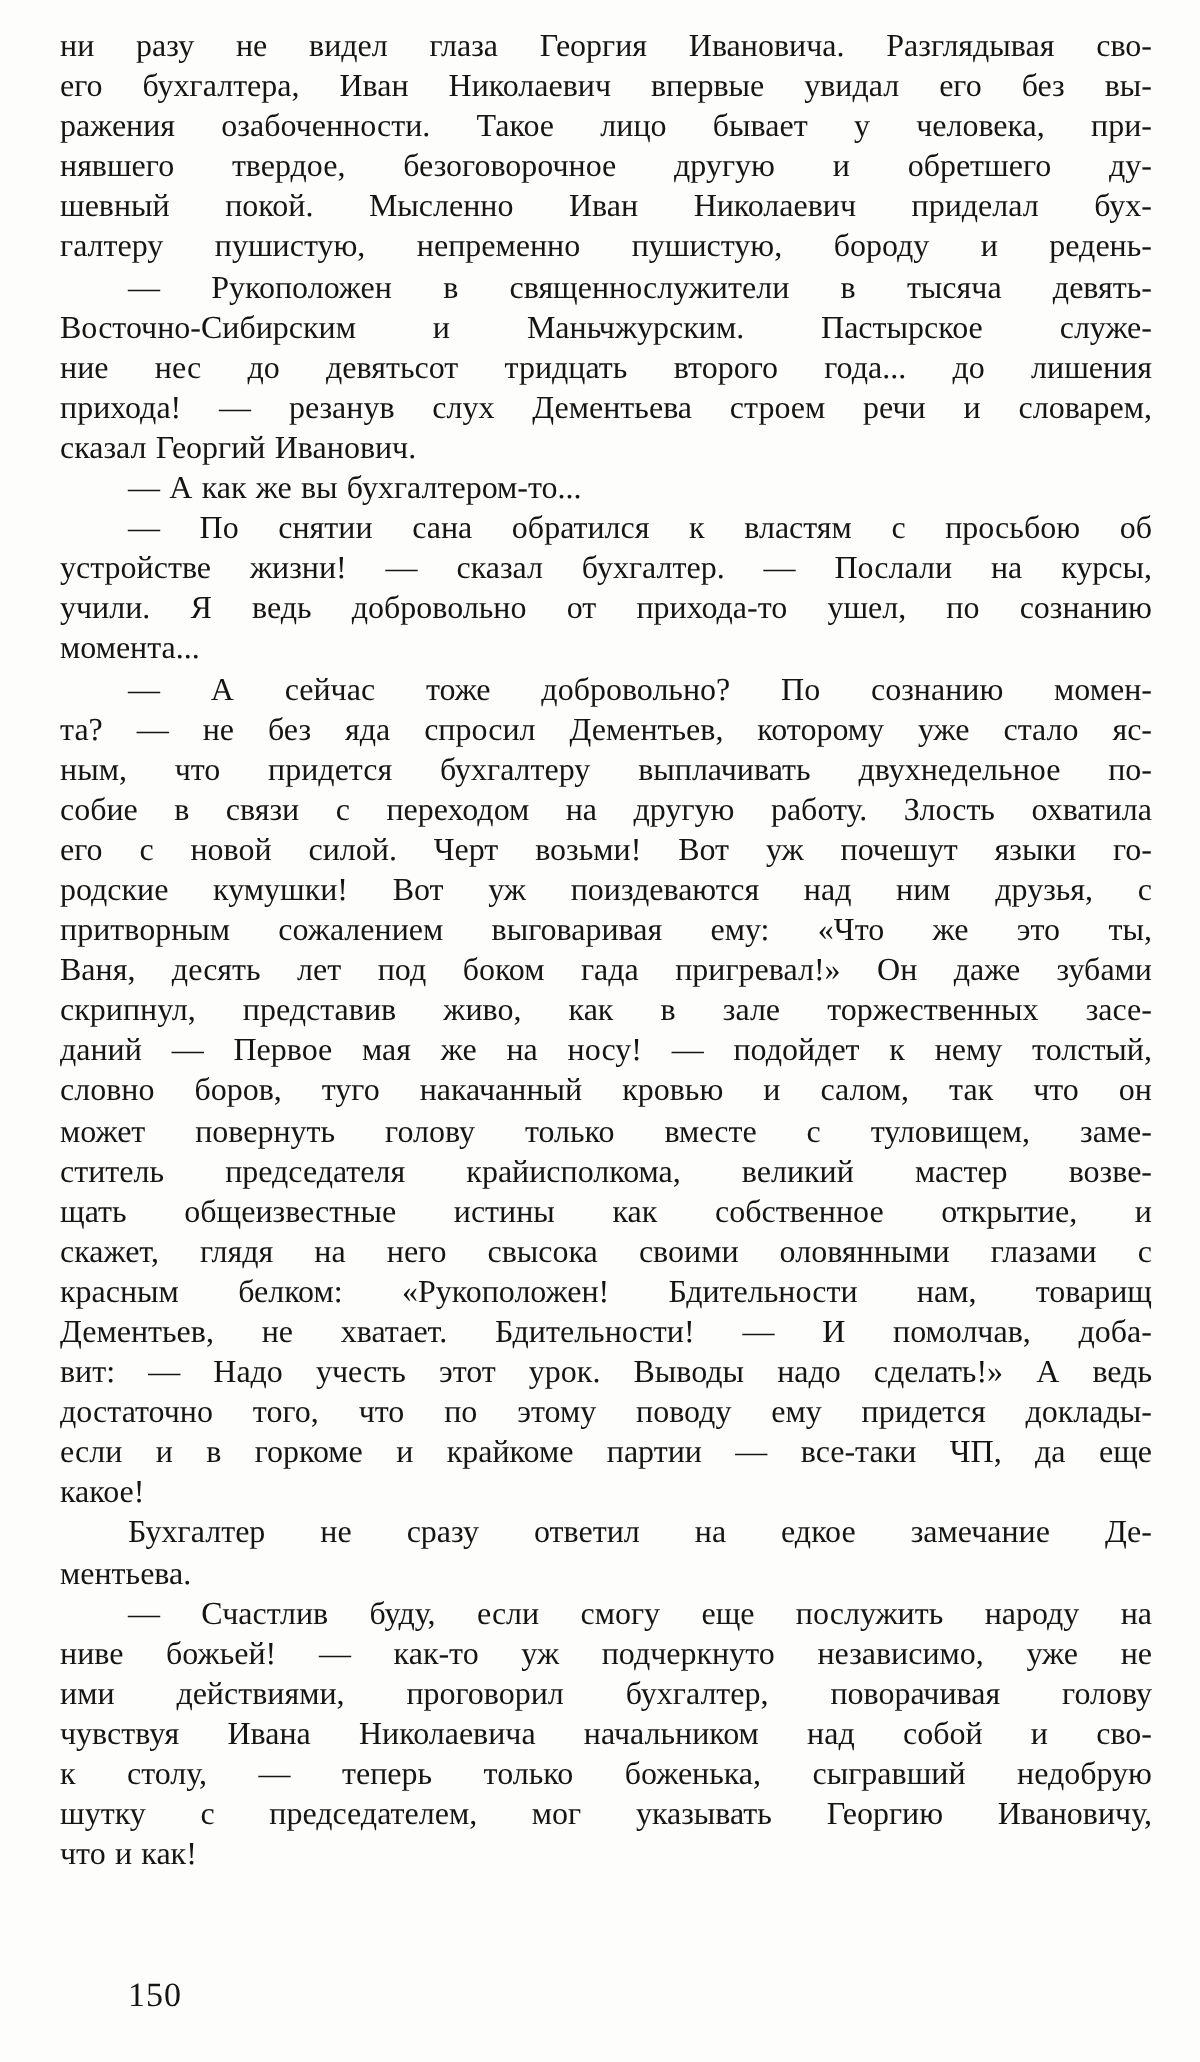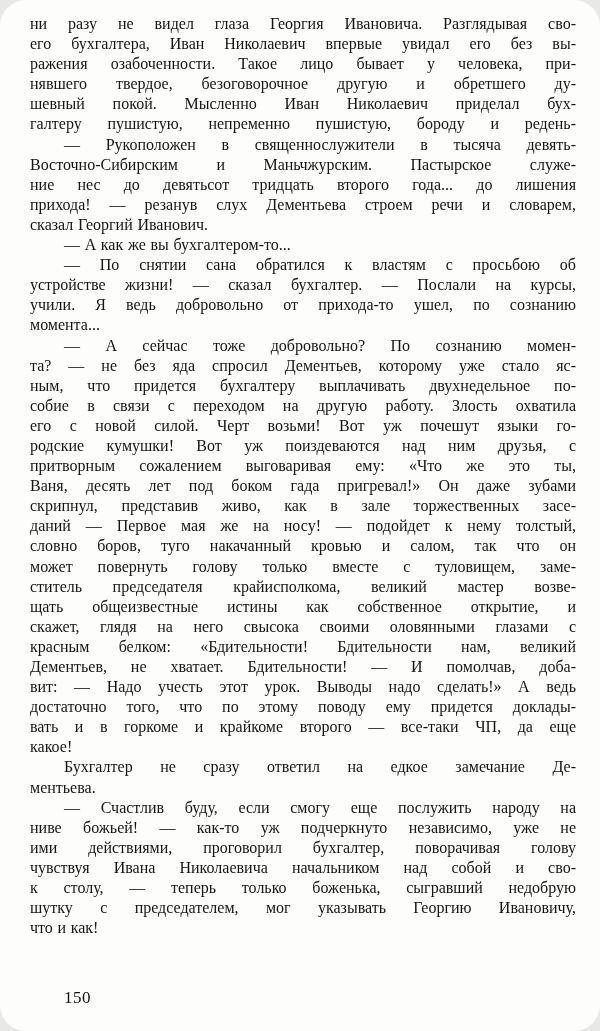--- a/index.html
+++ b/index.html
@@ -10,21 +10,20 @@
   .page {
     position: relative;
     width: 600px;
     height: 1031px;
     margin: 0 auto;
     background: #fdfdfb;
     color: #161514;
     font-family: "Liberation Serif", "DejaVu Serif", serif;
     overflow: hidden;
     box-sizing: border-box;
-    border-radius: 26px;
   }
   .text-block {
     position: absolute;
     top: 14px;
     left: 30px;
     width: 546px;
     font-size: 16px;
     line-height: 20.1px;
   }
   .paragraph {
@@ -90,25 +89,25 @@
         <div class="text-line">родские кумушки! Вот уж поиздеваются над ним друзья, с</div>
         <div class="text-line">притворным сожалением выговаривая ему: «Что же это ты,</div>
         <div class="text-line">Ваня, десять лет под боком гада пригревал!» Он даже зубами</div>
         <div class="text-line">скрипнул, представив живо, как в зале торжественных засе-</div>
         <div class="text-line">даний — Первое мая же на носу! — подойдет к нему толстый,</div>
         <div class="text-line">словно боров, туго накачанный кровью и салом, так что он</div>
         <div class="text-line">может повернуть голову только вместе с туловищем, заме-</div>
         <div class="text-line">ститель председателя крайисполкома, великий мастер возве-</div>
         <div class="text-line">щать общеизвестные истины как собственное открытие, и</div>
         <div class="text-line">скажет, глядя на него свысока своими оловянными глазами с</div>
-        <div class="text-line">красным белком: «Бдительности! Бдительности нам, великий</div>
+        <div class="text-line">красным белком: «Рукоположен! Бдительности нам, товарищ</div>
         <div class="text-line">Дементьев, не хватает. Бдительности! — И помолчав, доба-</div>
         <div class="text-line">вит: — Надо учесть этот урок. Выводы надо сделать!» А ведь</div>
         <div class="text-line">достаточно того, что по этому поводу ему придется доклады-</div>
-        <div class="text-line">вать и в горкоме и крайкоме второго — все-таки ЧП, да еще</div>
+        <div class="text-line">если и в горкоме и крайкоме партии — все-таки ЧП, да еще</div>
         <div class="text-line last-line">какое!</div>
       </div>
       <div class="paragraph">
         <div class="text-line indent-line">Бухгалтер не сразу ответил на едкое замечание Де-</div>
         <div class="text-line last-line">ментьева.</div>
       </div>
       <div class="paragraph">
         <div class="text-line indent-line">— Счастлив буду, если смогу еще послужить народу на</div>
         <div class="text-line">ниве божьей! — как-то уж подчеркнуто независимо, уже не</div>
         <div class="text-line">ими действиями, проговорил бухгалтер, поворачивая голову</div>

